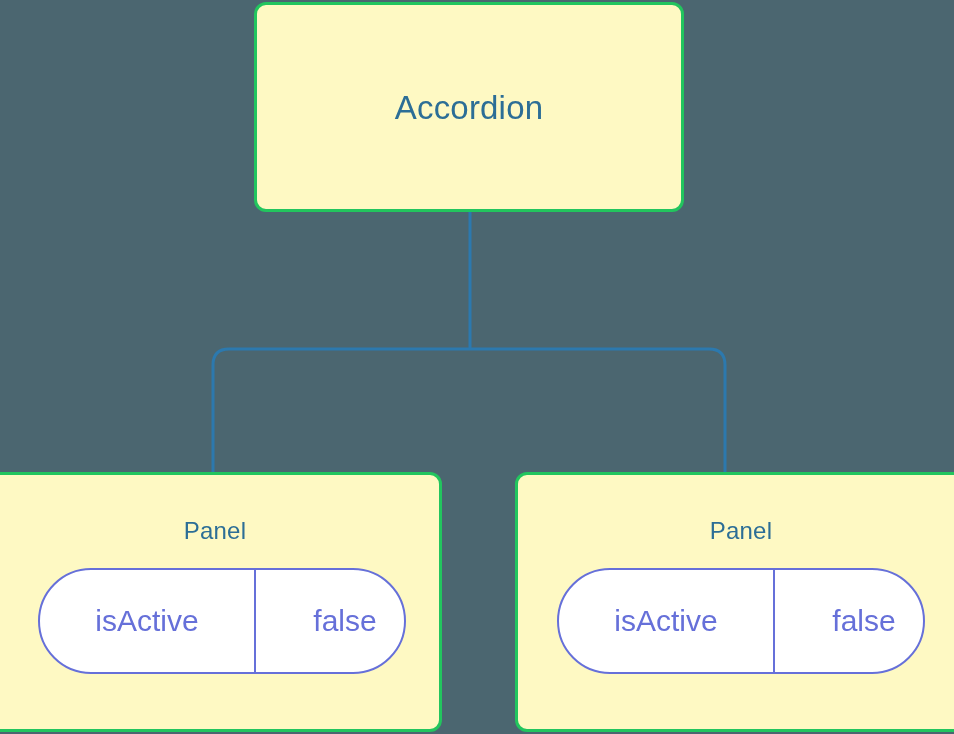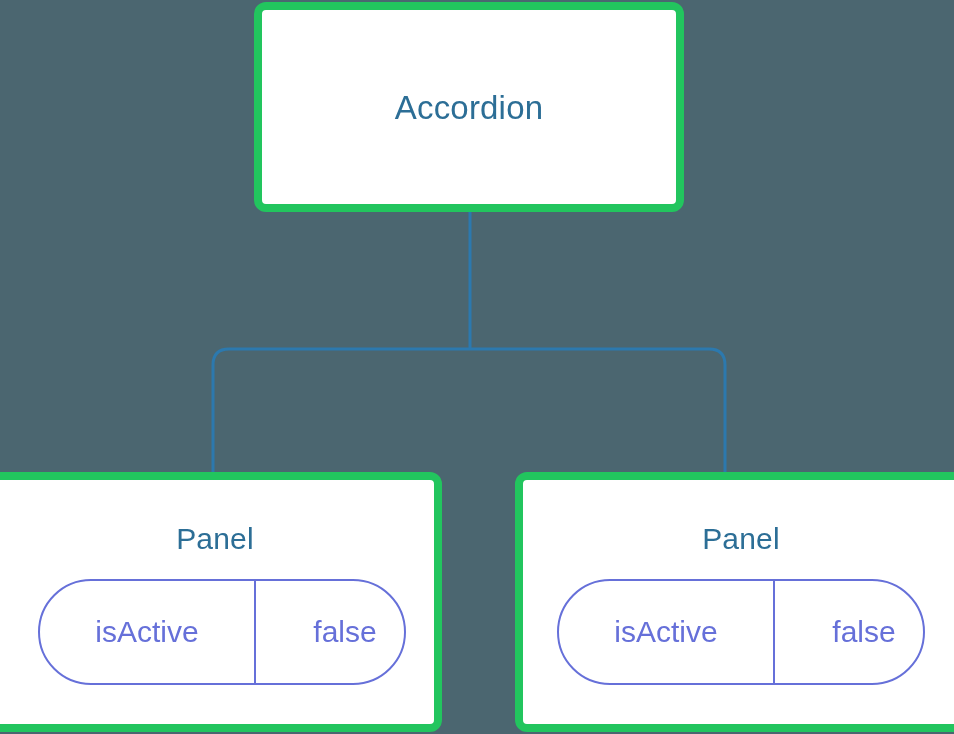--- a/index.html
+++ b/index.html
@@ -29,22 +29,22 @@
     width: 954px;
     height: 734px;
     z-index: 1;
   }
 
   
   .node-card {
     position: absolute;
     z-index: 2;
     box-sizing: border-box;
-    background: #ffffff;
-    border: 8px solid #22c55e;
+    background: #fef9c3;
+    border: 3px solid #22c55e;
     border-radius: 12px;
     display: flex;
     flex-direction: column;
     align-items: center;
   }
 
   .node-title {
     color: #2c6e96;
     font-size: 33px;
     line-height: 1;
@@ -71,21 +71,21 @@
   #node-panel-0 {
     left: -12px;
     width: 454px;
   }
   #node-panel-1 {
     left: 515px;
     width: 452px;
   }
 
   .panel-card .node-title {
-    font-size: 30px;
+    font-size: 24px;
   }
 
   
   .state-pill {
     margin-top: 25px;
     box-sizing: border-box;
     height: 106px;
     border: 2px solid #6670d9;
     border-radius: 53px;
     display: flex;

